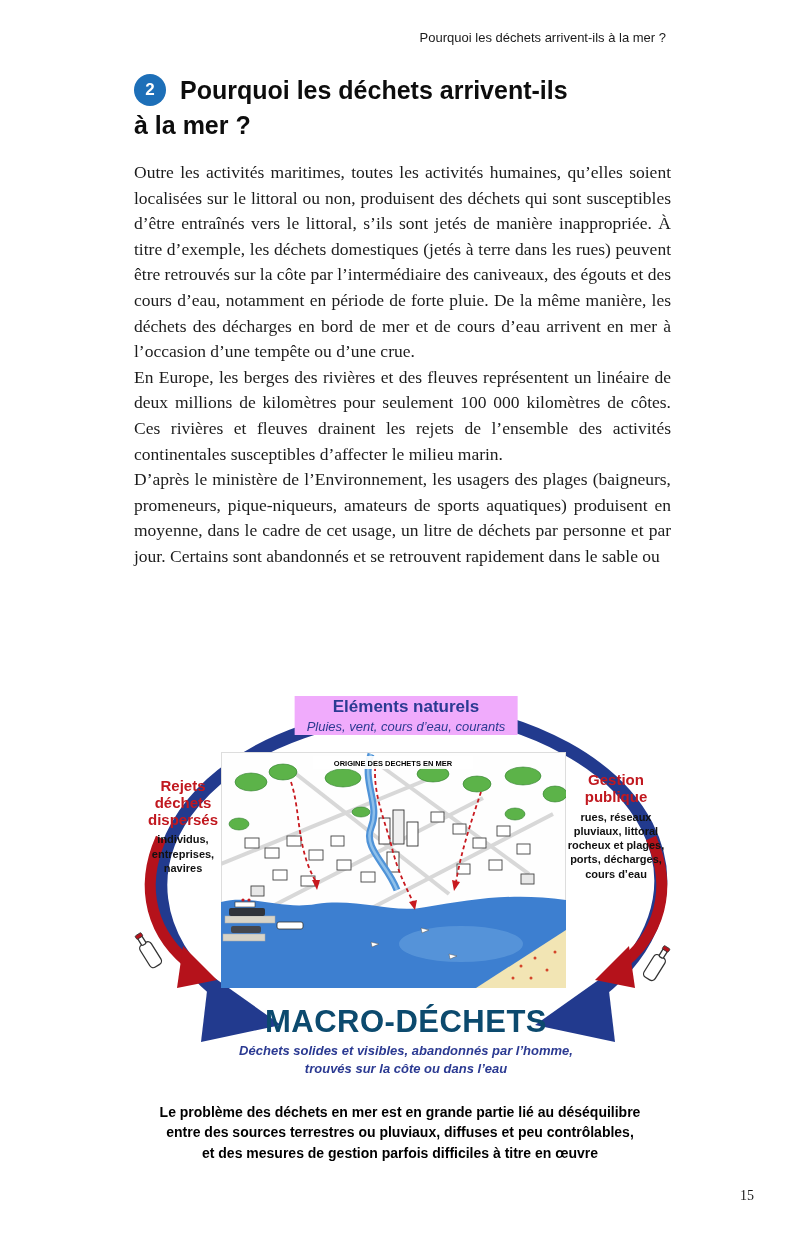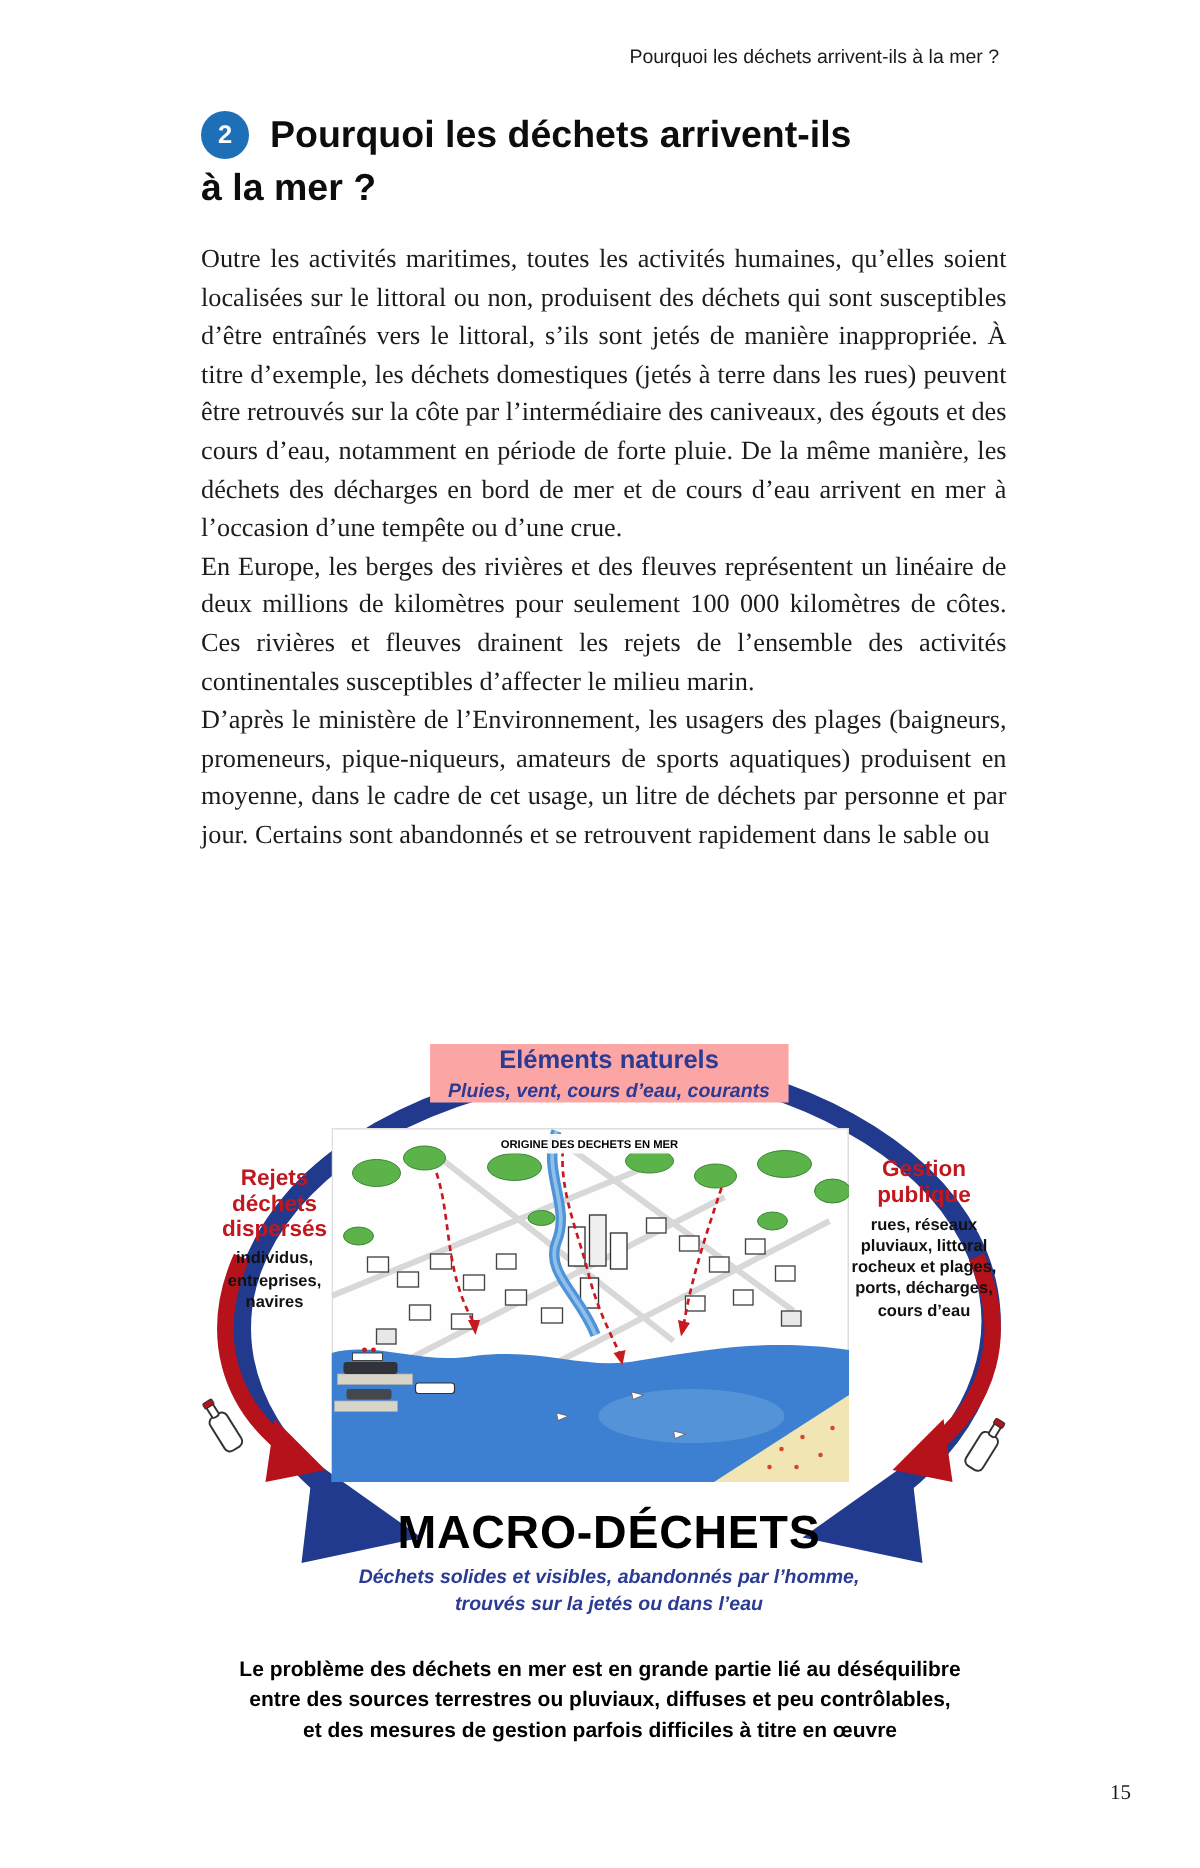--- a/index.html
+++ b/index.html
@@ -37,32 +37,32 @@
     font-size:17.5px;line-height:25.6px;
     color:#1c1c1c;text-align:justify;
   }
   .body-text p{margin:0;}
   
   .diagram{position:absolute;left:65px;top:690px;width:590px;height:400px;}
   .ring-svg{position:absolute;left:0;top:0;z-index:1;}
   .illustration{position:absolute;left:110px;top:62px;width:345px;height:236px;z-index:2;}
   .diagram-title-block{
     position:absolute;left:50%;top:6px;transform:translateX(-50%);
-    text-align:center;background:#fca5a5;padding:1px 12px;z-index:3;white-space:nowrap;
+    text-align:center;background:#f0abfc;padding:1px 12px;z-index:3;white-space:nowrap;
   }
   .diagram-title{font-size:17px;font-weight:bold;color:#2b3a92;}
-  .diagram-subtitle{font-size:13px;font-weight:bold;font-style:italic;color:#2b3a92;margin-top:2px;}
+  .diagram-subtitle{font-size:13px;font-weight:normal;font-style:italic;color:#2b3a92;margin-top:2px;}
   .source-label{position:absolute;z-index:3;text-align:center;}
   .source-label .src-title{font-size:15px;font-weight:bold;color:#c1181f;line-height:1.12;}
   .source-label .src-items{font-size:11px;color:#111;line-height:1.3;margin-top:4px;font-weight:bold;}
   .source-left{left:22px;top:88px;width:100px;}
   .source-right{left:450px;top:82px;width:110px;}
   .macro-label{
     position:absolute;left:0;top:314px;width:100%;text-align:center;z-index:3;
-    font-size:31px;font-weight:bold;letter-spacing:0.5px;color:#000000;
+    font-size:31px;font-weight:bold;letter-spacing:0.5px;color:#0c4a6e;
   }
   .macro-sub{
     position:absolute;left:0;top:352px;width:100%;text-align:center;z-index:3;
     font-size:13px;font-weight:bold;font-style:italic;color:#2b3a92;line-height:1.4;
   }
   
   .caption{
     position:absolute;left:0;top:1102px;width:100%;
     text-align:center;font-size:14px;font-weight:bold;color:#000;line-height:1.45;
   }
@@ -227,21 +227,21 @@
     </div>
 
     <div class="source-label source-right">
       <div class="src-title">Gestion publique</div>
       <div class="src-items">rues, réseaux pluviaux, littoral rocheux et plages, ports, décharges, cours d’eau</div>
     </div>
 
     <div class="macro-label">MACRO-DÉCHETS</div>
     <div class="macro-sub">
       <div>Déchets solides et visibles, abandonnés par l’homme,</div>
-      <div>trouvés sur la jetés ou dans l’eau</div>
+      <div>trouvés sur la côte ou dans l’eau</div>
     </div>
   </div>
 
   <div class="caption">
     <div>Le problème des déchets en mer est en grande partie lié au déséquilibre</div>
     <div>entre des sources terrestres ou pluviaux, diffuses et peu contrôlables,</div>
     <div>et des mesures de gestion parfois difficiles à titre en œuvre</div>
   </div>
 
   <div class="page-number">15</div>

